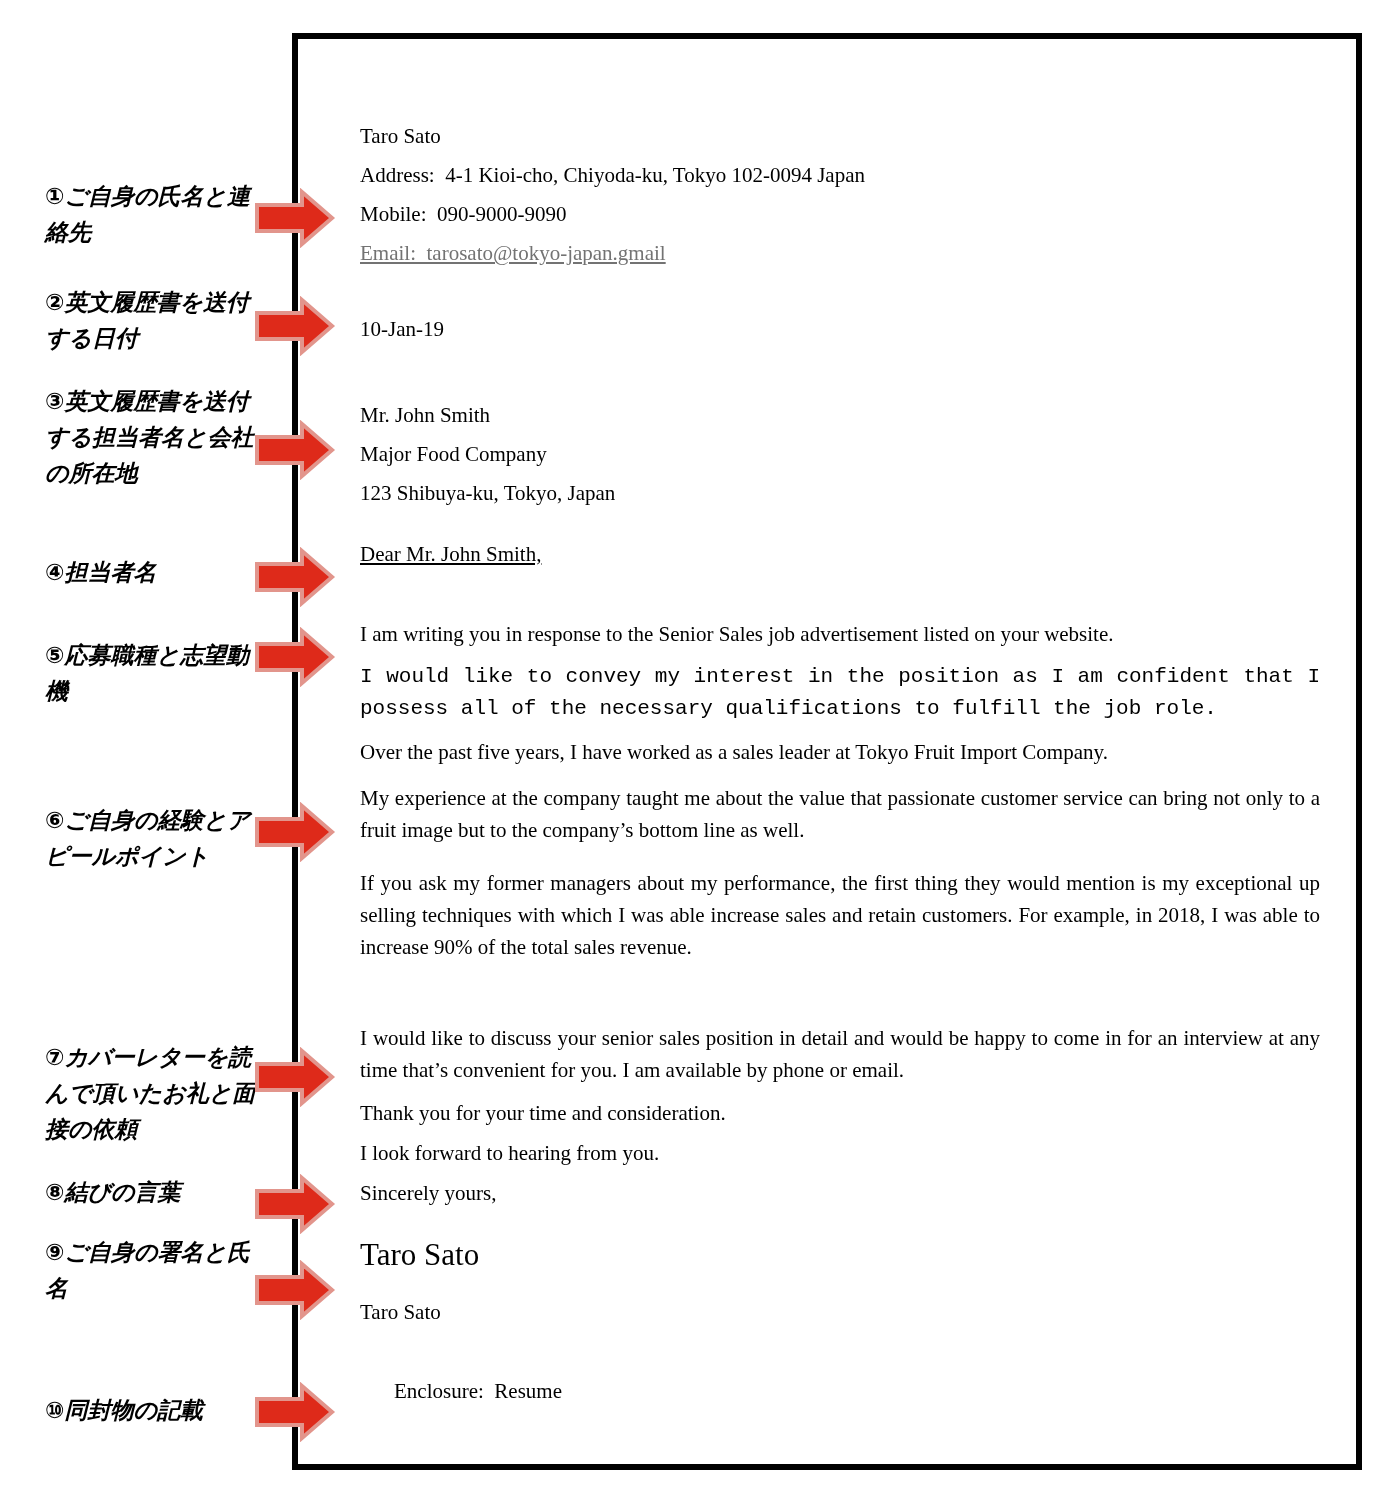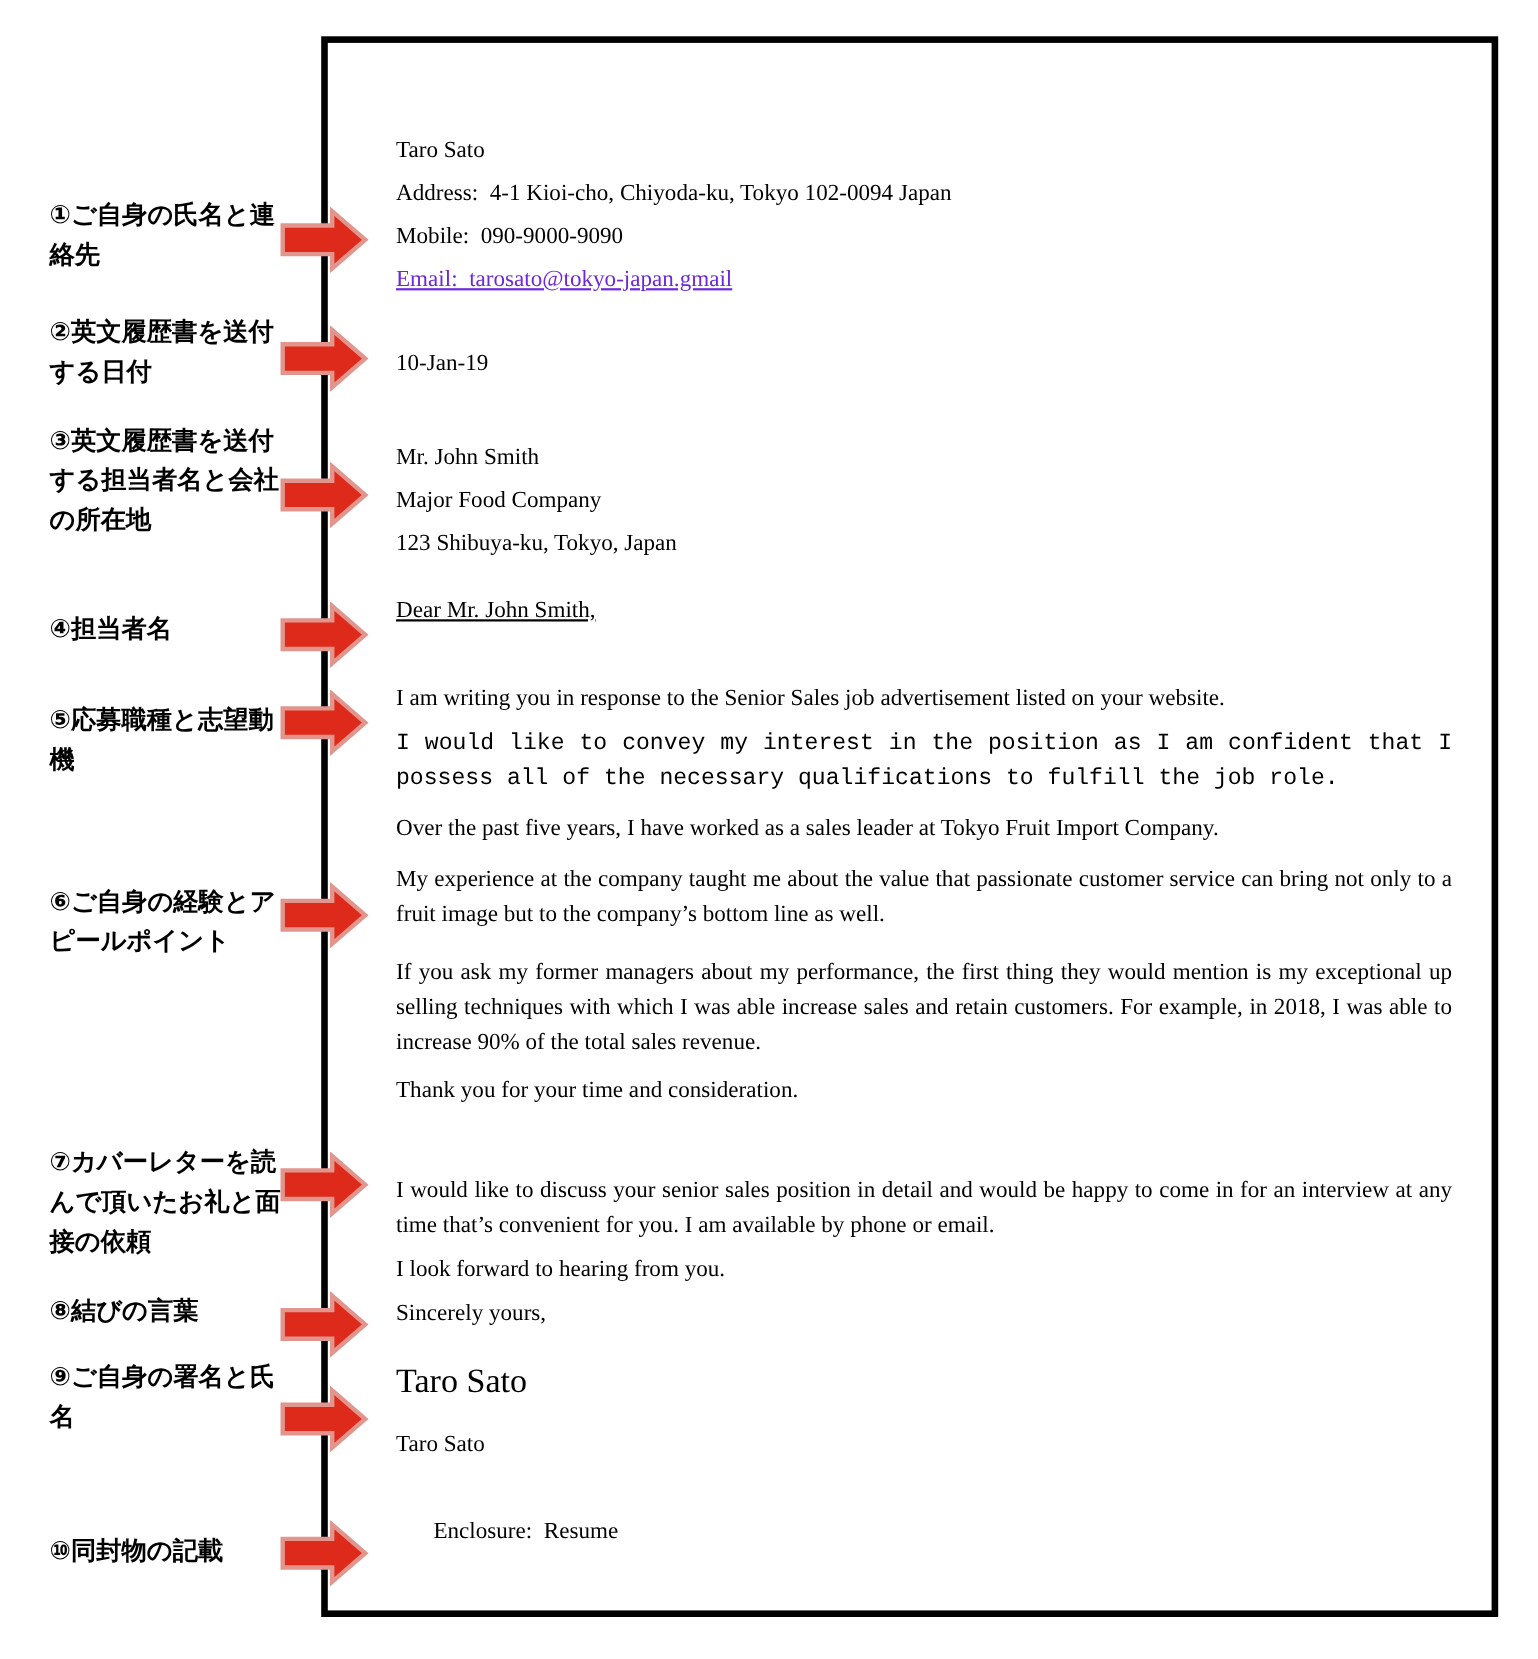--- a/index.html
+++ b/index.html
@@ -60,20 +60,21 @@
   .annotation-label {
     position: absolute;
     left: 45px;
     width: 212px;
     font-family: "DejaVu Sans", sans-serif;
     font-weight: 600;
     font-size: 23px;
     line-height: 36px;
     color: #000000;
     word-break: break-all;
+    font-style: italic;
   }
   .arrow {
     position: absolute;
     left: 254px;
     width: 82px;
     height: 60px;
     z-index: 5;
   }
   .arrow svg { display: block; width: 82px; height: 60px; }
 </style>
@@ -82,40 +83,40 @@
 
 <div class="page">
 
   <div class="letter-box">
     <div class="letter-content">
 
       <div class="hdr">
         <p>Taro Sato</p>
         <p>Address:  4-1 Kioi-cho, Chiyoda-ku, Tokyo 102-0094 Japan</p>
         <p>Mobile:  090-9000-9090</p>
-        <p><span class="email-link" style="color: #6d28d9;">Email:  tarosato@tokyo-japan.gmail</span></p>
+        <p><span class="email-link" style="color: #737373;">Email:  tarosato@tokyo-japan.gmail</span></p>
       </div>
 
       <p class="date-line">10-Jan-19</p>
 
       <div class="recipient">
         <p>Mr. John Smith</p>
         <p>Major Food Company</p>
         <p>123 Shibuya-ku, Tokyo, Japan</p>
       </div>
 
       <p class="salutation">Dear Mr. John Smith,</p>
 
       <p class="para p1">I am writing you in response to the Senior Sales job advertisement listed on your website.</p>
       <p class="para p2">I would like to convey my interest in the position as I am confident that I possess all of the necessary qualifications to fulfill the job role.</p>
       <p class="para p3">Over the past five years, I have worked as a sales leader at Tokyo Fruit Import Company.</p>
       <p class="para p4">My experience at the company taught me about the value that passionate customer service can bring not only to a fruit image but to the company’s bottom line as well.</p>
       <p class="para p5">If you ask my former managers about my performance, the first thing they would mention is my exceptional up selling techniques with which I was able increase sales and retain customers.  For example, in 2018, I was able to increase 90% of the total sales revenue.</p>
+      <p class="para p6">I would like to discuss your senior sales position in detail and would be happy to come in for an interview at any time that’s convenient for you.  I am available by phone or email.</p>
       <p class="para p7">Thank you for your time and consideration.</p>
-      <p class="para p6">I would like to discuss your senior sales position in detail and would be happy to come in for an interview at any time that’s convenient for you.  I am available by phone or email.</p>
       <p class="para p8">I look forward to hearing from you.</p>
 
       <p class="closing">Sincerely yours,</p>
       <p class="signature-big">Taro Sato</p>
       <p class="signature-name">Taro Sato</p>
       <p class="enclosure">Enclosure:  Resume</p>
 
     </div>
   </div>
 

